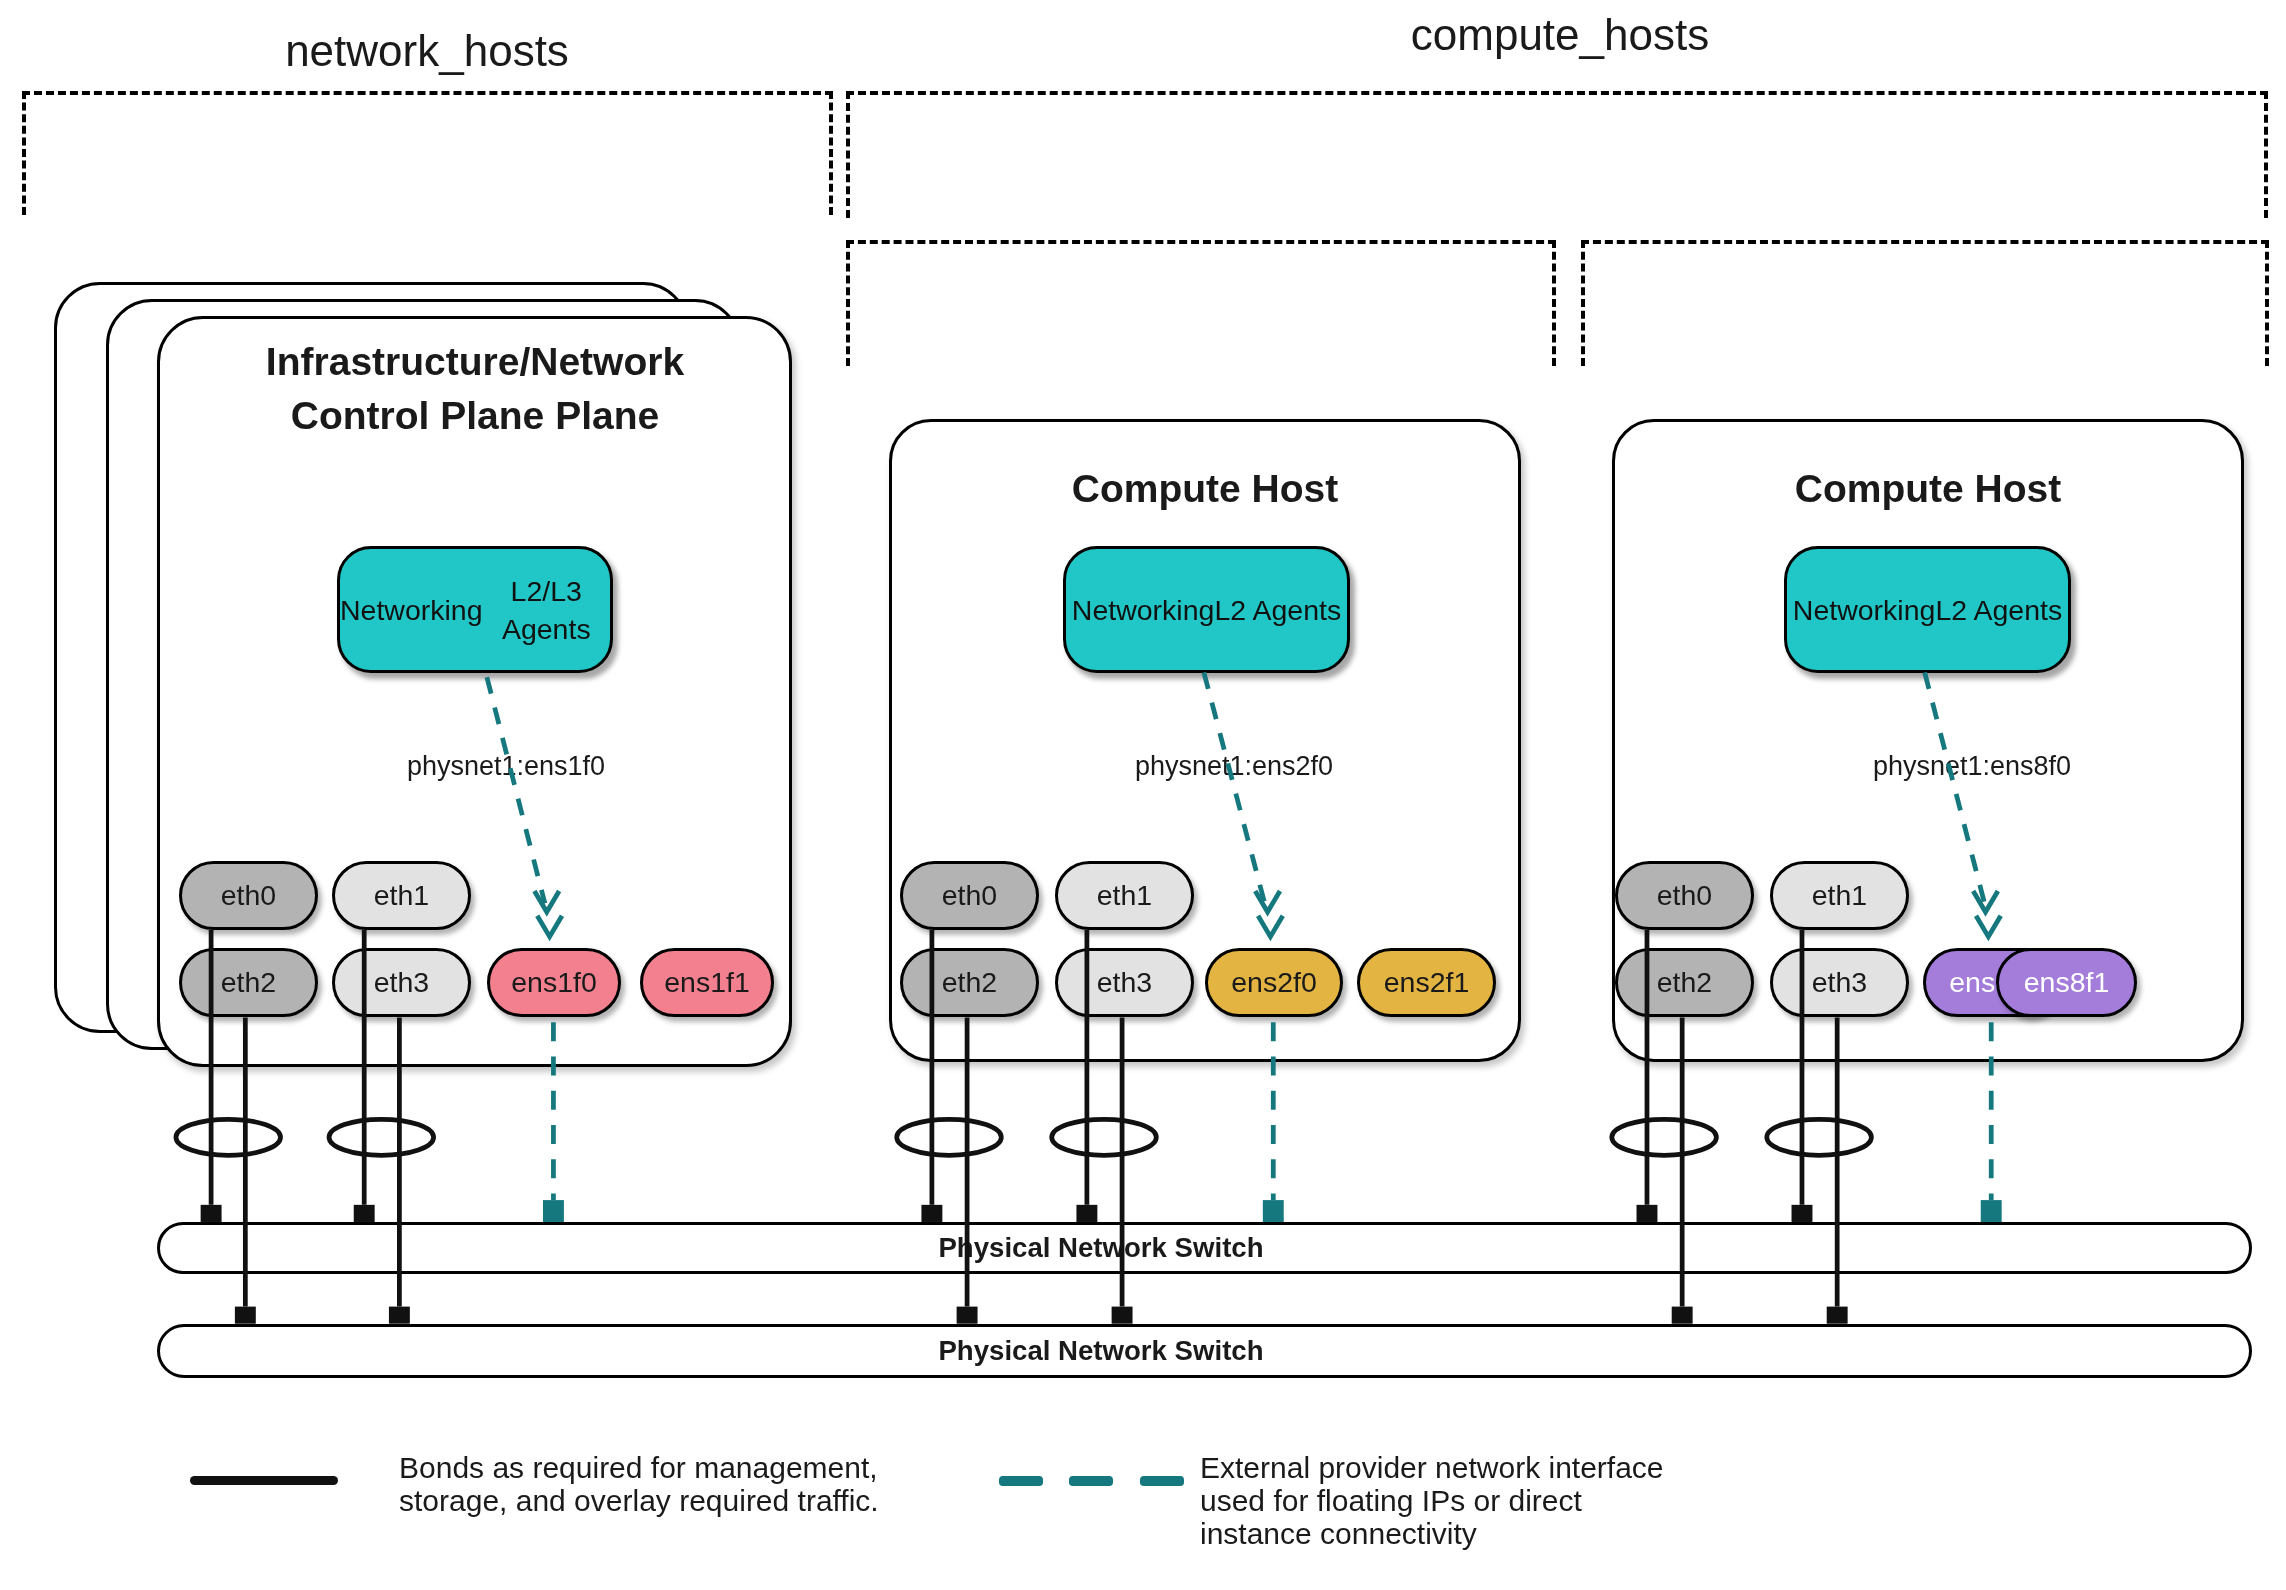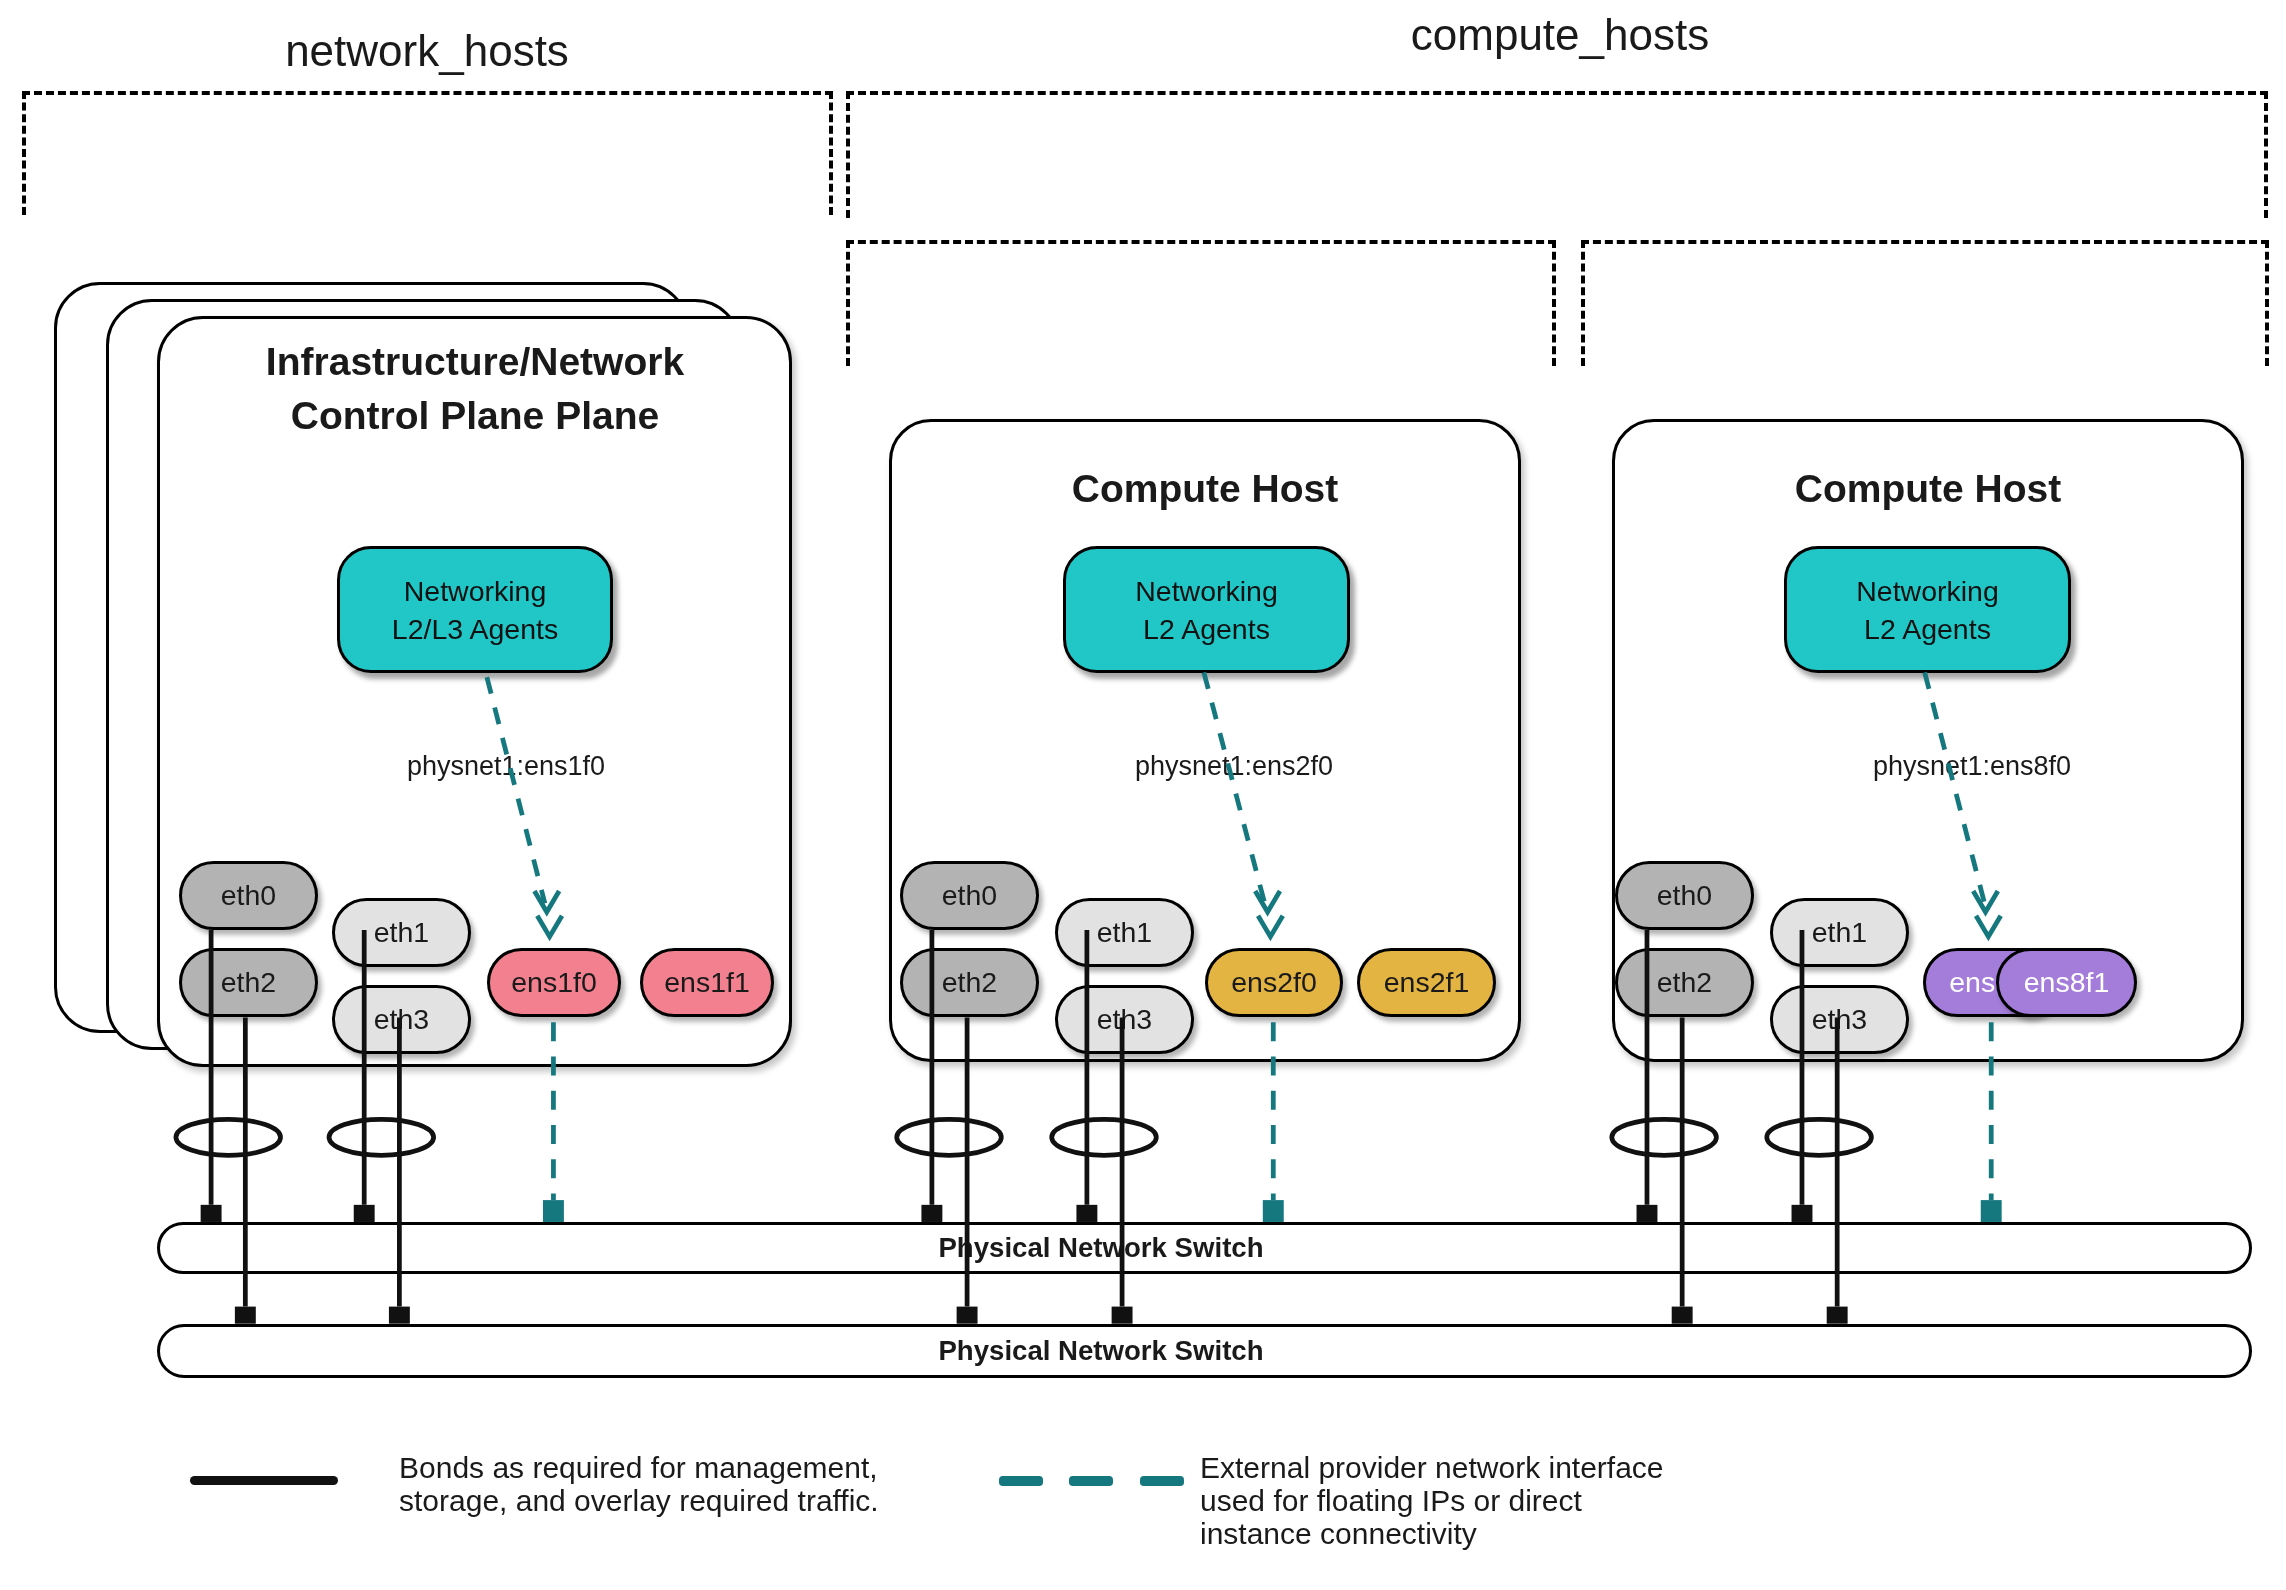--- a/index.html
+++ b/index.html
@@ -14,32 +14,32 @@
   .bracket{border:4.8px dashed #000;border-bottom:none;}
   
   .card{background:#fff;border:3.8px solid #000;border-radius:46px;}
   .card.shadow{box-shadow:3.8px 4.8px 6.7px rgba(0,0,0,0.22);}
   .compute-card{background:#fff;border:3.8px solid #000;border-radius:42px;box-shadow:3.8px 4.8px 6.7px rgba(0,0,0,0.22);}
   .host-title{font-size:39px;font-weight:700;line-height:54px;text-align:center;transform:translateX(-50%);white-space:nowrap;}
   
   .agent-box{
     background:#21C7C7;border:3.8px solid #000;border-radius:34px;
     box-shadow:4.8px 5.7px 5.7px rgba(0,0,0,0.35);
-    display:flex;flex-direction:column;align-items:center;justify-content:center;
+    display:flex;align-items:center;justify-content:center;
     font-size:28.5px;line-height:38px;text-align:center;color:#111;
   }
   .physnet{font-size:27px;text-align:center;transform:translateX(-50%);white-space:nowrap;}
   
   .pill{
     height:69px;border:3.8px solid #000;border-radius:38px;
     display:flex;align-items:center;justify-content:center;
     font-size:28.5px;box-shadow:3.8px 4.8px 4.8px rgba(0,0,0,0.3);
   }
   .nic-gray{background:#B3B3B3;}
-  .nic-light{background:#E2E2E2;margin-top:37px;}
+  .nic-light{background:#E2E2E2;}
   .nic-pink{background:#F2808F;}
   .nic-gold{background:#E3B442;}
   .nic-purple{background:#A47DDB;color:#fff;}
   
   .switch-bar{background:#fff;border:3.8px solid #000;border-radius:27.6px;}
   .switch-label{position:absolute;top:0;bottom:0;left:0;right:207px;display:flex;align-items:center;justify-content:center;
     font-size:27.6px;font-weight:700;white-space:nowrap;}
   
   .legend-text{font-size:30px;line-height:33px;}
   .legend-line{background:#111;height:8.6px;border-radius:4.8px;}

